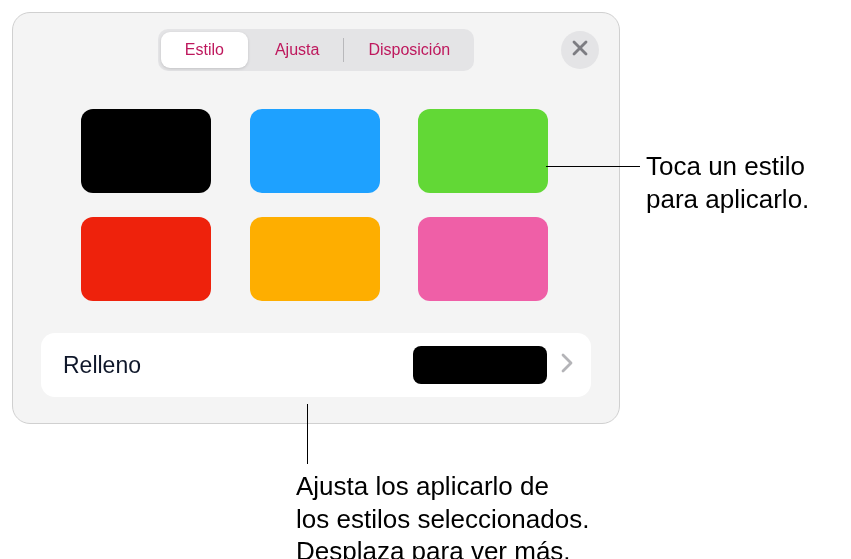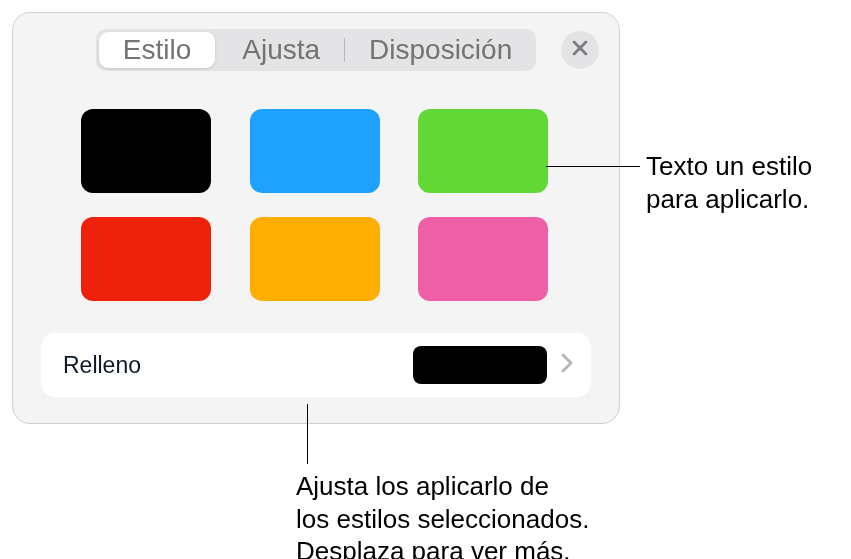--- a/index.html
+++ b/index.html
@@ -43,22 +43,22 @@
       border-radius: 10px;
       overflow: hidden;
       height: 42px;
     }
     
     .tab {
       display: flex;
       align-items: center;
       justify-content: center;
       padding: 0 24px;
-      font-size: 28px;
-      color: #737373;
+      font-size: 16px;
+      color: #be185d;
       cursor: pointer;
       position: relative;
       white-space: nowrap;
     }
     
     .tab.active {
       background: #ffffff;
       border-radius: 9px;
       box-shadow: 0 1px 3px rgba(0,0,0,0.15);
       margin: 3px;
@@ -216,21 +216,21 @@
       <svg class="chevron" viewBox="0 0 12 20" fill="none" stroke="#b4b4b8" stroke-width="2.8" stroke-linecap="round" stroke-linejoin="round">
         <polyline points="2,2 10,10 2,18"></polyline>
       </svg>
     </span>
   </div>
 
 </div>
 
 <div class="callout-line line-top-h"></div>
 <div class="callout callout-top">
-  <div>Texto un estilo</div>
+  <div>Toca un estilo</div>
   <div>para aplicarlo.</div>
 </div>
 
 <div class="callout-line line-bottom-v"></div>
 <div class="callout callout-bottom">
   <div>Ajusta los aplicarlo de</div>
   <div>los estilos seleccionados.</div>
   <div>Desplaza para ver más.</div>
 </div>
 

